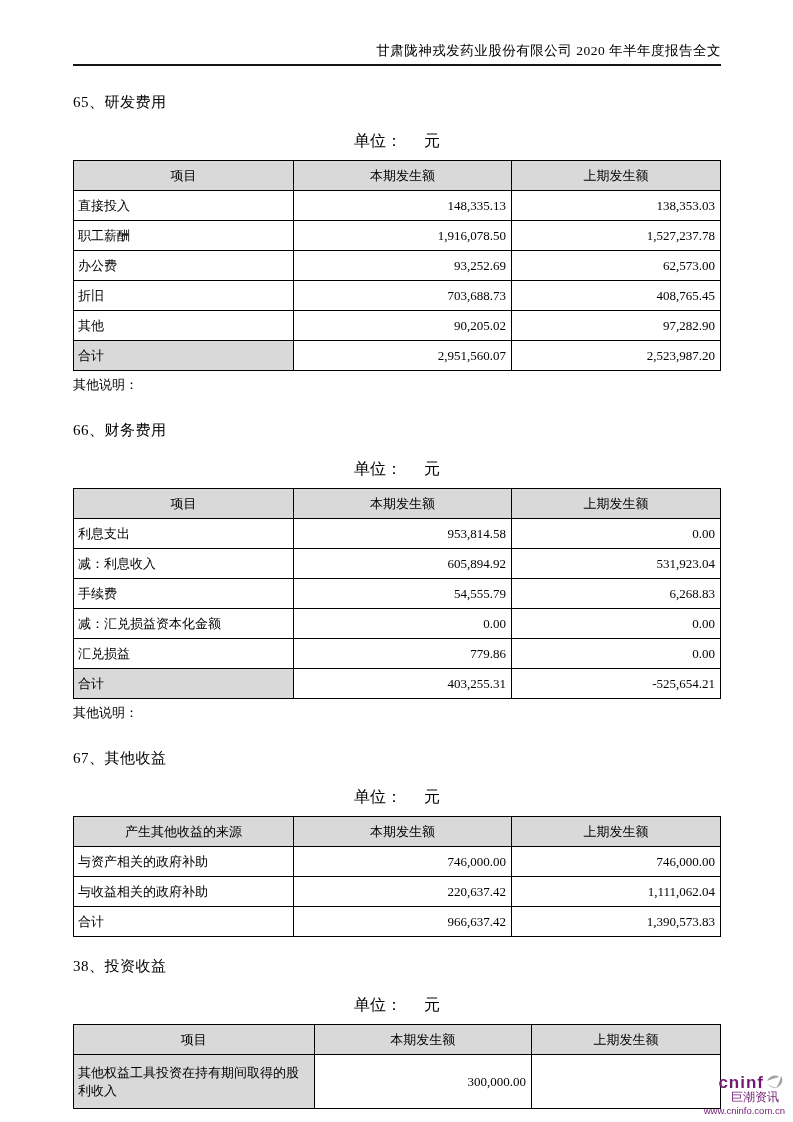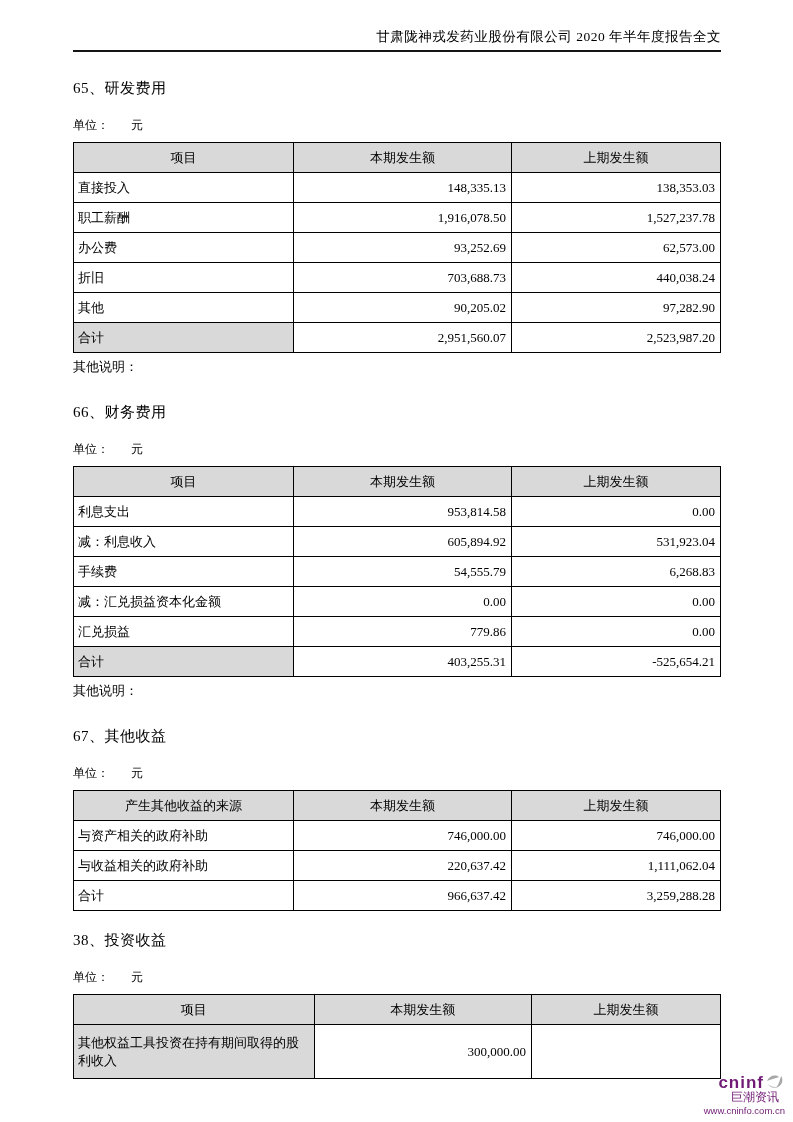--- a/index.html
+++ b/index.html
@@ -3,28 +3,28 @@
 <meta charset="utf-8">
 <style>
   html,body{margin:0;padding:0;}
   body{
     width:793px;height:1122px;background:#ffffff;color:#000;
     font-family:"Liberation Serif","DejaVu Serif",serif;
     position:relative;overflow:hidden;
   }
   .content{width:648px;margin-left:73px;}
   .doc-header{
-    padding-top:28px;text-align:right;font-size:13.5px;
+    padding-top:42px;text-align:right;font-size:13.5px;
     border-bottom:2px solid #151515;padding-bottom:4px;letter-spacing:.5px;
   }
   .section-heading{
     font-size:15px;font-weight:normal;margin:27px 0 0 0;letter-spacing:.5px;
   }
   .heading-tight{margin-top:20px;}
-  .unit-line{text-align:left;font-size:12px;margin-top:19px;margin-bottom:8px;}
+  .unit-line{text-align:center;font-size:16px;margin-top:19px;margin-bottom:8px;}
   .unit-value{display:inline-block;margin-left:22px;}
   table{border-collapse:collapse;width:100%;font-size:13px;table-layout:fixed;
         border:1.5px solid #000;}
   th,td{border:1px solid #000;height:27px;overflow:hidden;}
   th{background:#d9d9d9;font-weight:normal;text-align:center;padding:1px 14px;}
   td.label{text-align:left;padding:1px 4px;}
   td.num{text-align:right;padding:1px 5px;}
   td.shaded{background:#d9d9d9;}
   .t-std col.c1{width:34.0%;} .t-std col.c2{width:33.7%;} .t-std col.c3{width:32.3%;}
   .t-wide col.c1{width:37.2%;} .t-wide col.c2{width:33.6%;} .t-wide col.c3{width:29.2%;}
@@ -73,21 +73,21 @@
       <td class="num">1,527,237.78</td>
     </tr>
     <tr>
       <td class="label">办公费</td>
       <td class="num">93,252.69</td>
       <td class="num">62,573.00</td>
     </tr>
     <tr>
       <td class="label">折旧</td>
       <td class="num">703,688.73</td>
-      <td class="num">440,038.24</td>
+      <td class="num">408,765.45</td>
     </tr>
     <tr>
       <td class="label">其他</td>
       <td class="num">90,205.02</td>
       <td class="num">97,282.90</td>
     </tr>
     <tr>
       <td class="label shaded">合计</td>
       <td class="num">2,951,560.07</td>
       <td class="num">2,523,987.20</td>
@@ -168,21 +168,21 @@
       <td class="num">746,000.00</td>
     </tr>
     <tr>
       <td class="label">与收益相关的政府补助</td>
       <td class="num">220,637.42</td>
       <td class="num">1,111,062.04</td>
     </tr>
     <tr>
       <td class="label">合计</td>
       <td class="num">966,637.42</td>
-      <td class="num">3,259,288.28</td>
+      <td class="num">1,390,573.83</td>
     </tr>
   </tbody>
     </table>
 
   <h2 class="section-heading heading-tight">38、投资收益</h2>
   <div class="unit-line">
     <span>单位：</span><span class="unit-value">元</span>
   </div>
   <table class="t-wide">
     <colgroup>

